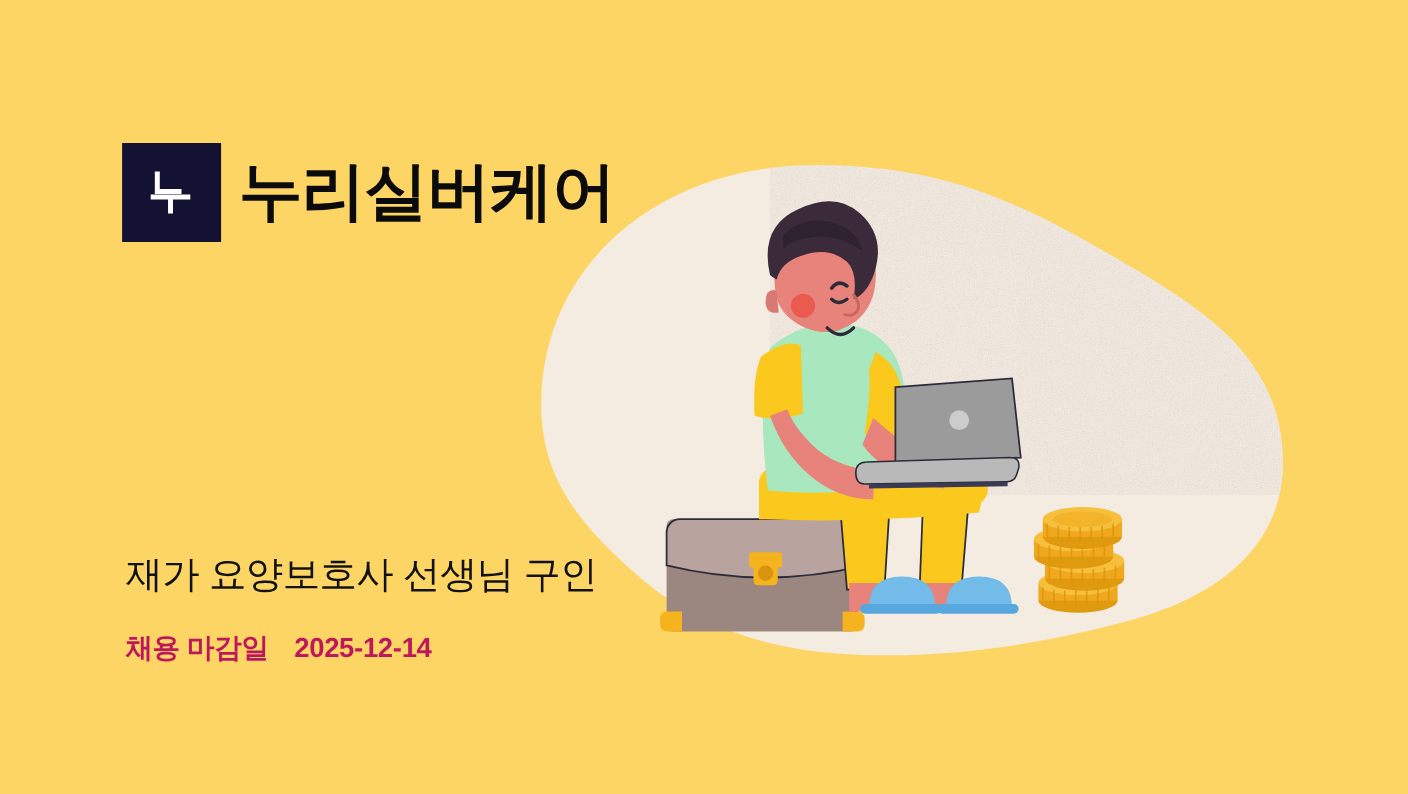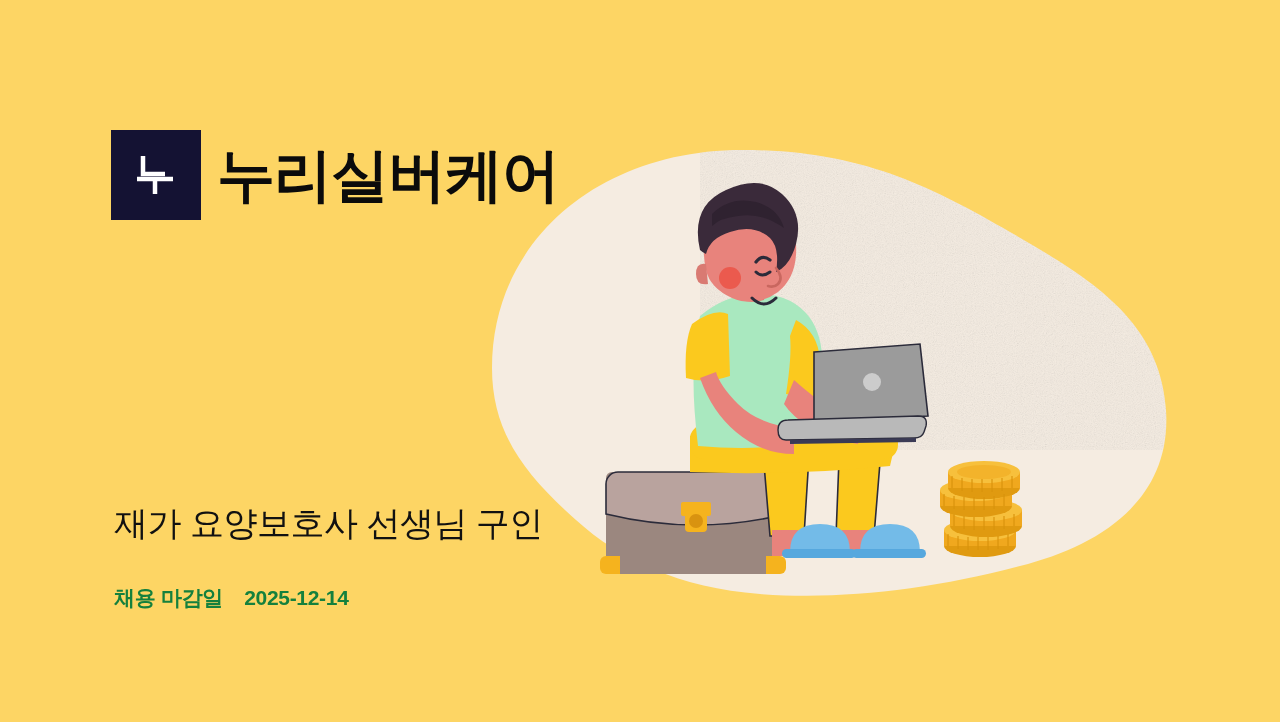--- a/index.html
+++ b/index.html
@@ -66,24 +66,24 @@
   }
   #job-title {
     font-size: 34px;
     font-weight: 400;
     line-height: 1.2;
     color: #111111;
     letter-spacing: -0.5px;
     white-space: nowrap;
   }
   #deadline-row {
-    margin-top: 40px;
-    font-size: 21px;
+    margin-top: 28px;
+    font-size: 25px;
     font-weight: 700;
-    color: #15803d;
+    color: #be185d;
     letter-spacing: -0.3px;
     white-space: nowrap;
   }
   #deadline-row .gap { display: inline-block; width: 10px; }
 
   
   #illustration {
     position: absolute;
     left: 0;
     top: 0;

